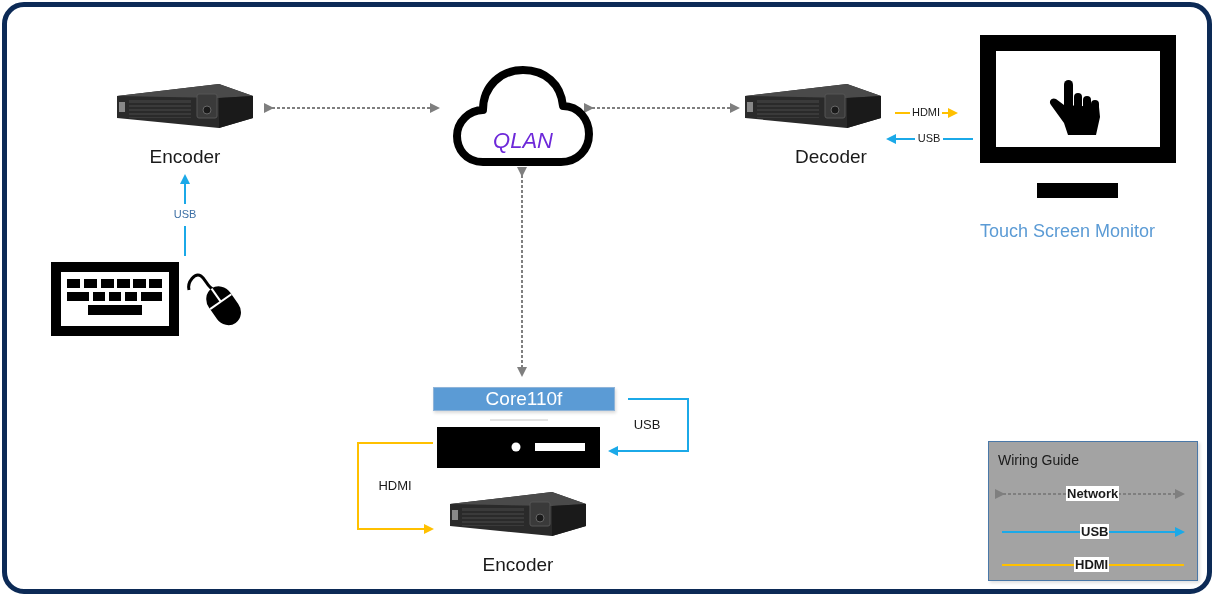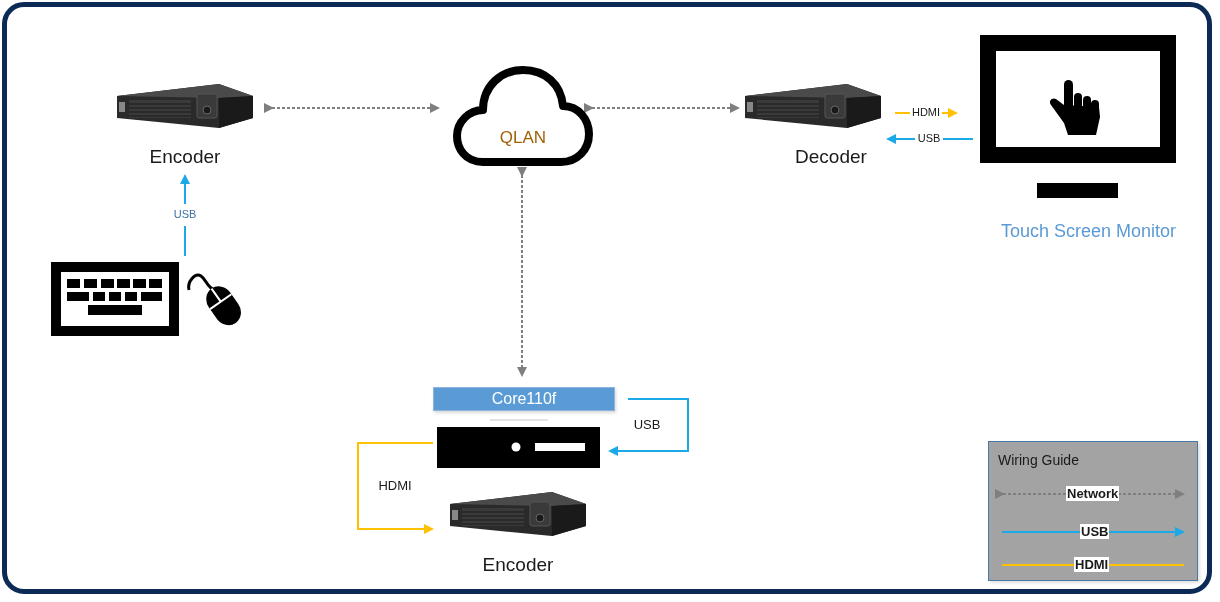--- a/index.html
+++ b/index.html
@@ -5,28 +5,28 @@
     html, body { margin: 0; padding: 0; background: #ffffff; }
     body { width: 1220px; height: 602px; position: relative; overflow: hidden;
            font-family: "Liberation Sans", "DejaVu Sans", sans-serif; }
     .frame { position: absolute; left: 2px; top: 2px; width: 1210px; height: 592px;
              border: 5px solid #0c2a56; border-radius: 22px; background: #fff; box-sizing: border-box; }
     .abs { position: absolute; }
     .lbl { position: absolute; font-size: 19px; color: #1a1a1a; text-align: center; }
     .small { font-size: 11px; color: #1a1a1a; }
     svg.layer { position: absolute; left: 0; top: 0; }
     .core-title { position: absolute; left: 433px; top: 387px; width: 180px; height: 22px;
-                  background: #5b9bd5; border: 1px solid #8fb4d9; color: #ffffff; font-size: 16px;
+                  background: #5b9bd5; border: 1px solid #8fb4d9; color: #ffffff; font-size: 19px;
                   text-align: center; line-height: 22px; box-shadow: 1px 2px 3px rgba(0,0,0,0.15); }
     .legend { position: absolute; left: 988px; top: 441px; width: 210px; height: 140px;
               border: 1.5px solid #4a78a8; box-sizing: border-box; background: #a3a3a3;
               box-shadow: 2px 2px 3px rgba(0,0,0,0.12); }
     .legend-title { position: absolute; left: 9px; top: 10px; font-size: 14px; color: #1a1a1a; }
     .legend-item-label { position: absolute; font-size: 13px; color: #1a1a1a; background: #fff; padding: 0 1px; font-weight: bold; }
-    .monitor-label { position: absolute; left: 980px; top: 221px; width: 196px; text-align: right;
+    .monitor-label { position: absolute; left: 980px; top: 221px; width: 196px; text-align: left;
                      font-size: 18px; color: #5b9bd5; }
   </style>
 </head>
 <body>
 
 <div class="frame"></div>
 
 <svg class="layer" width="1220" height="602">
   <defs>
     <marker id="arrGray" markerWidth="10" markerHeight="10" refX="8" refY="5" orient="auto" markerUnits="userSpaceOnUse">
@@ -59,21 +59,21 @@
 
   <polyline points="433,443 358,443 358,529 432,529" fill="none" stroke="#ffc000" stroke-width="2" marker-end="url(#arrYellow)"></polyline>
 
   <line x1="490" y1="420" x2="548" y2="420" stroke="#c8c8c8" stroke-width="1"></line>
 </svg>
 
 <svg class="abs" style="left:453px;top:62px" width="140" height="108" viewBox="0 0 140 108">
   <path d="M30,100 C12,100 4,86 4,74 C4,60 16,48 30,48 C30,24 48,8 70,8 C92,8 108,22 110,44
            C126,44 136,58 136,72 C136,88 124,100 108,100 Z" fill="#ffffff" stroke="#000000" stroke-width="8" stroke-linejoin="round"></path>
 </svg>
-<div class="lbl" style="left:473px;top:128px;width:100px;color:#a16207;font-size:17px;">QLAN</div>
+<div class="lbl" style="left:473px;top:128px;width:100px;color:#6d28d9;font-size:22px;font-style:italic;">QLAN</div>
 
 <svg class="abs" style="left:115px;top:78px" width="140" height="52" viewBox="0 0 140 52">
   <polygon points="2,18 104,6 138,18 138,40 104,50 2,40" fill="#2a2a2a"></polygon>
   <polygon points="2,18 104,6 138,18 104,20" fill="#4a4a4a"></polygon>
   <polygon points="104,20 138,18 138,40 104,50" fill="#1a1a1a"></polygon>
   <rect x="14" y="22" width="62" height="18" fill="#3a3a3a"></rect>
   <g stroke="#1a1a1a" stroke-width="1">
     <line x1="14" y1="26" x2="76" y2="26"></line>
       <line x1="14" y1="30" x2="76" y2="30"></line>
     <line x1="14" y1="34" x2="76" y2="34"></line>

